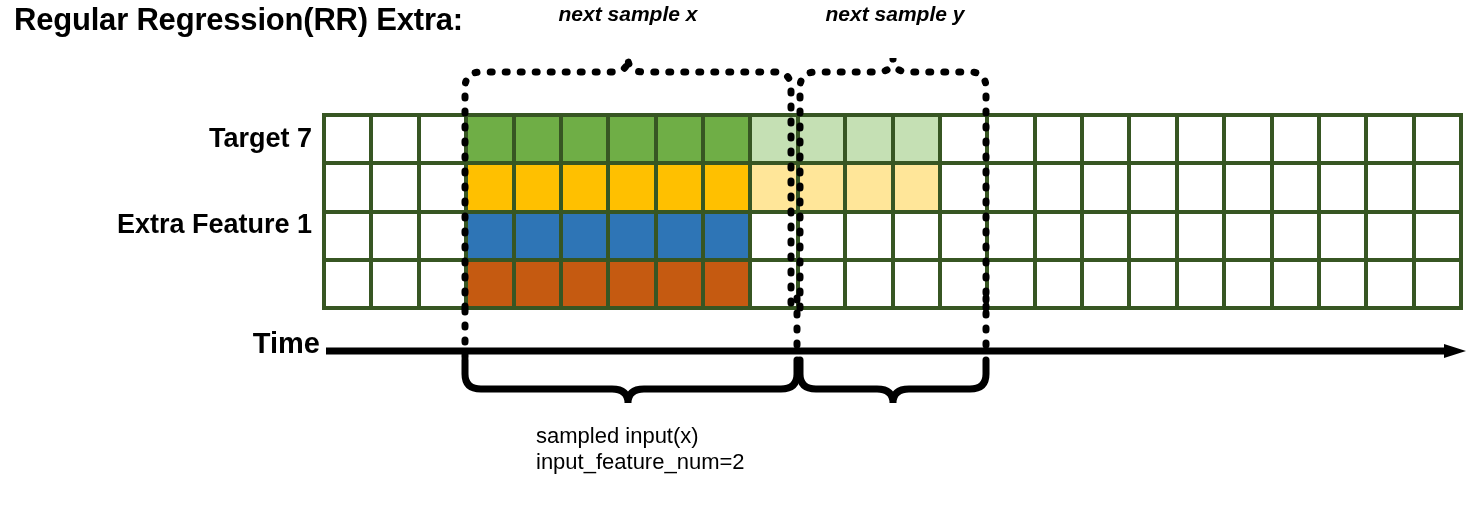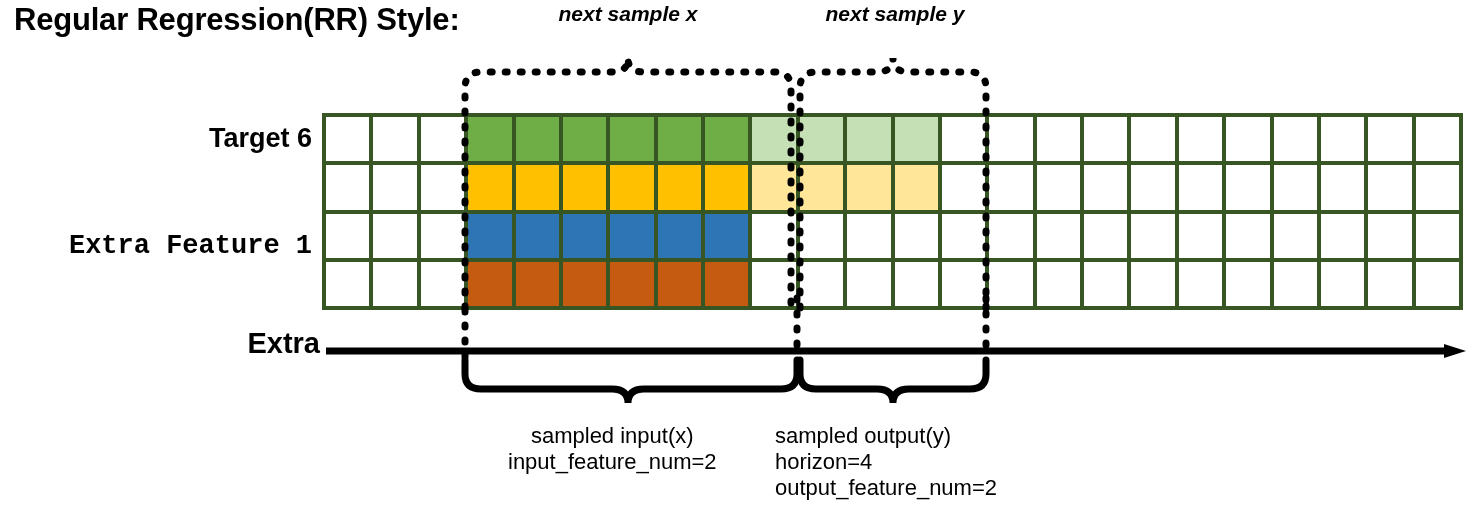--- a/index.html
+++ b/index.html
@@ -119,25 +119,25 @@
     color: #000000;
     line-height: 26px;
     white-space: nowrap;
   }
 </style>
 </head>
 <body>
 
 <div id="page">
 
-  <div id="title">Regular Regression(RR) Style:</div>
+  <div id="title">Regular Regression(RR) Extra:</div>
 
   <div id="rowlabels">
-      <div class="row-label" style="top: 0px; height: 49px; line-height: 49px;">Target 6</div>
-      <div class="row-label" style="top: 108px; height: 49px; line-height: 49px; font-family: Liberation Mono, monospace;">Extra Feature 1</div>
+      <div class="row-label" style="top: 0px; height: 49px; line-height: 49px;">Target 7</div>
+      <div class="row-label" style="top: 86px; height: 49px; line-height: 49px;">Extra Feature 1</div>
     </div>
 
   <div id="grid">
       <div class="cell" style="background: rgb(255, 255, 255);"></div>
       <div class="cell" style="background: rgb(255, 255, 255);"></div>
       <div class="cell" style="background: rgb(255, 255, 255);"></div>
       <div class="cell" style="background: rgb(111, 174, 70);"></div>
       <div class="cell" style="background: rgb(111, 174, 70);"></div>
       <div class="cell" style="background: rgb(111, 174, 70);"></div>
       <div class="cell" style="background: rgb(111, 174, 70);"></div>
@@ -225,21 +225,21 @@
       <div class="cell" style="background: rgb(255, 255, 255);"></div>
       <div class="cell" style="background: rgb(255, 255, 255);"></div>
       <div class="cell" style="background: rgb(255, 255, 255);"></div>
       <div class="cell" style="background: rgb(255, 255, 255);"></div>
       <div class="cell" style="background: rgb(255, 255, 255);"></div>
       <div class="cell" style="background: rgb(255, 255, 255);"></div>
       <div class="cell" style="background: rgb(255, 255, 255);"></div>
       <div class="cell" style="background: rgb(255, 255, 255);"></div>
     </div>
 
-  <div id="time-label">Extra</div>
+  <div id="time-label">Time</div>
   <svg id="time-axis" viewBox="0 0 1140 14" preserveAspectRatio="none">
     <line x1="0" y1="7" x2="1122" y2="7" stroke="#000" stroke-width="7"></line>
     <polygon points="1118,0 1140,7 1118,14" fill="#000"></polygon>
   </svg>
 
   <svg id="top-braces" viewBox="0 0 1476 330">
 
     <path d="M 465,308 L 465,88 Q 465,72 481,72 L 612,72 Q 628,72 628,58 Q 628,72 644,72 L 775,72 Q 791,72 791,88 L 791,308" fill="none" stroke="#000" stroke-width="7" stroke-linecap="round" stroke-dasharray="2 13"></path>
 
     <path d="M 800,308 L 800,88 Q 800,72 816,72 L 877,72 Q 893,72 893,58 Q 893,72 909,72 L 970,72 Q 986,72 986,88 L 986,308" fill="none" stroke="#000" stroke-width="7" stroke-linecap="round" stroke-dasharray="2 13"></path>
@@ -252,23 +252,18 @@
     <line x1="986" y1="8" x2="986" y2="68" stroke="#000" stroke-width="7" stroke-dasharray="2 13" stroke-linecap="round"></line>
 
     <path d="M 465,70 L 465,84 Q 465,99 481,99 L 612,99 Q 628,99 628,113 Q 628,99 644,99 L 781,99 Q 797,99 797,84 L 797,70" fill="none" stroke="#000" stroke-width="7" stroke-linecap="round"></path>
 
     <path d="M 800,70 L 800,84 Q 800,99 816,99 L 877,99 Q 893,99 893,113 Q 893,99 909,99 L 970,99 Q 986,99 986,84 L 986,70" fill="none" stroke="#000" stroke-width="7" stroke-linecap="round"></path>
   </svg>
 
   <div class="brace-caption" id="cap-y" style="left:795px; top:2px; width:200px;">next sample y</div>
   <div class="brace-caption" id="cap-x" style="left:528px; top:2px; width:200px;">next sample x</div>
 
-  <div class="bottom-block" id="blk-input" style="left:508px; top:423px;text-align:center;">
+  <div class="bottom-block" id="blk-input" style="left:536px; top:423px;">
     <div>sampled input(x)</div>
     <div>input_feature_num=2</div>
   </div>
-  <div class="bottom-block" id="blk-output" style="left:775px; top:423px;">
-    <div>sampled output(y)</div>
-    <div>horizon=4</div>
-    <div>output_feature_num=2</div>
-  </div>
 
 </div>
 
 </body></html>

